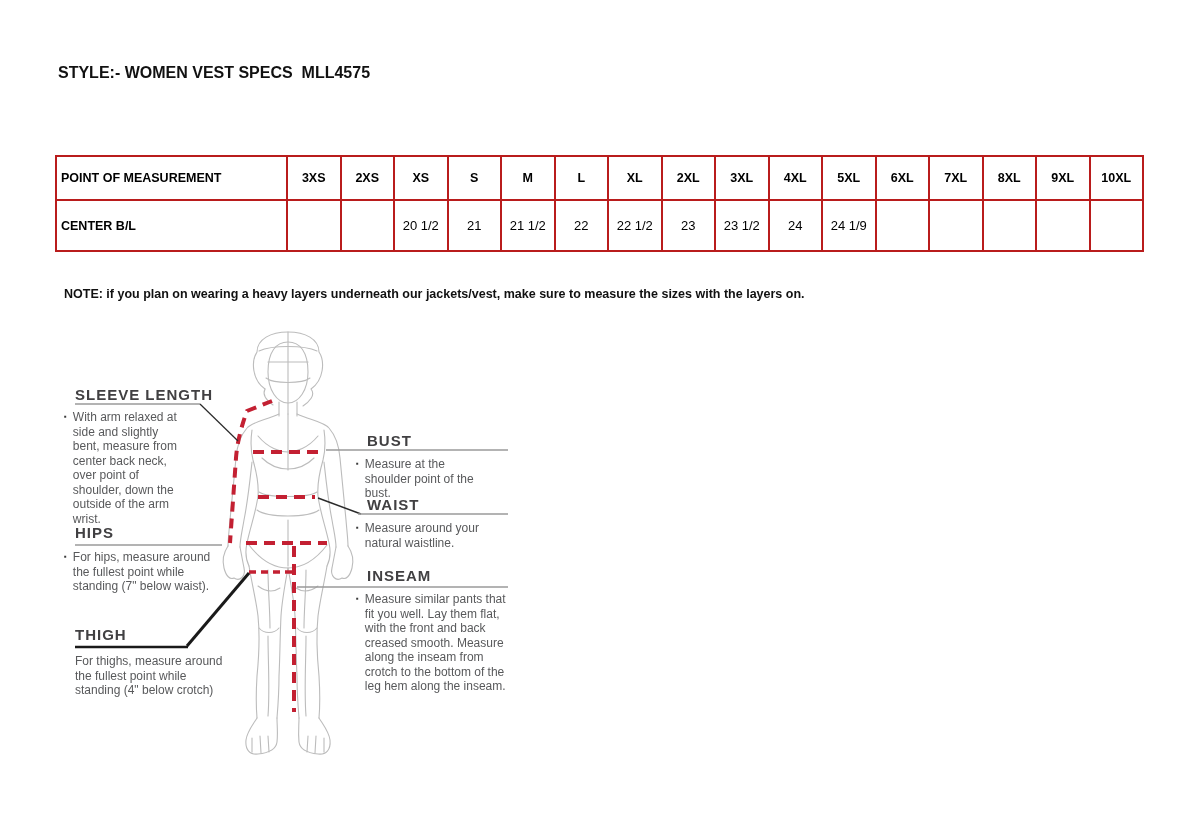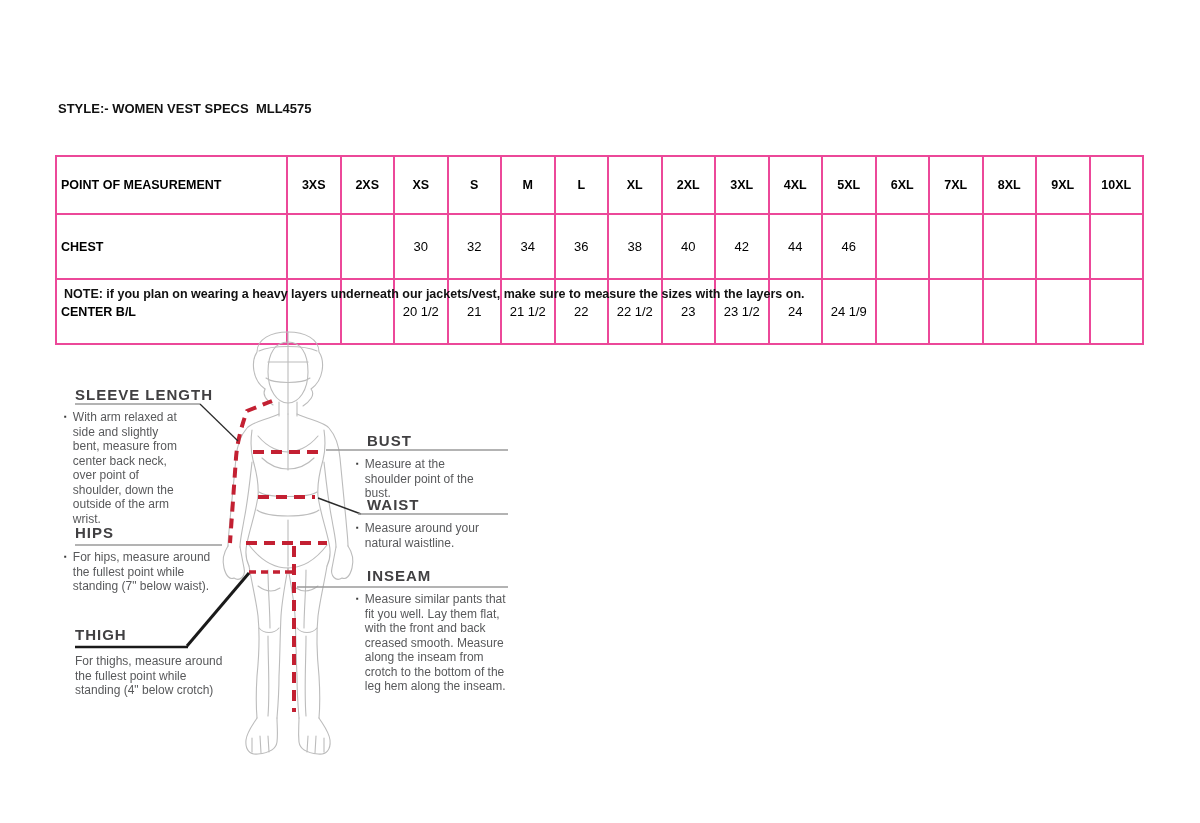--- a/index.html
+++ b/index.html
@@ -1,27 +1,27 @@
 <!DOCTYPE html>
 <html><head>
 <meta charset="utf-8">
 <style>
   html,body{margin:0;padding:0;background:#ffffff;}
   body{width:1200px;height:823px;position:relative;font-family:"Liberation Sans",sans-serif;color:#000;overflow:hidden;}
 
   .abs{position:absolute;}
 
   
-  #doc-title{left:58px;top:64px;font-size:13px;font-weight:bold;white-space:pre;color:#111;margin-top:37px;}
+  #doc-title{left:58px;top:64px;font-size:16px;font-weight:bold;white-space:pre;color:#111;}
   #doc-note{left:58px;top:287px;font-size:12.5px;font-weight:bold;color:#111;padding-left:6px;}
 
   
   #size-table-wrap{left:55px;top:155px;}
   table{border-collapse:collapse;table-layout:fixed;width:1088px;}
-  th,td{border:2px solid #ec4899;padding:16px 4px;font-size:12.5px;overflow:hidden;white-space:nowrap;}
+  th,td{border:2px solid #b91c1c;padding:9px 4px;font-size:12.5px;overflow:hidden;white-space:nowrap;}
   thead th{height:24px;font-weight:bold;text-align:center;}
   th.pom{text-align:left;}
   td.rowlabel{font-weight:bold;text-align:left;height:31px;}
   td.val{text-align:center;font-weight:normal;font-size:13px;}
 
   
   .guide-title{font-size:15px;font-weight:bold;letter-spacing:1px;color:#414042;}
   .desc{font-size:12px;line-height:14.5px;color:#58595b;display:flex;}
   .bullet{font-size:8px;line-height:14px;margin-right:6px;color:#3a3a3a;flex:0 0 auto;}
   .desc-text{display:block;}
@@ -70,39 +70,20 @@
           <th>5XL</th>
           <th>6XL</th>
           <th>7XL</th>
           <th>8XL</th>
           <th>9XL</th>
           <th>10XL</th>
         </tr>
     </thead>
     <tbody id="size-table-body">
         <tr>
-          <td class="rowlabel">CHEST</td>
-          <td class="val"></td>
-          <td class="val"></td>
-          <td class="val">30</td>
-          <td class="val">32</td>
-          <td class="val">34</td>
-          <td class="val">36</td>
-          <td class="val">38</td>
-          <td class="val">40</td>
-          <td class="val">42</td>
-          <td class="val">44</td>
-          <td class="val">46</td>
-          <td class="val"></td>
-          <td class="val"></td>
-          <td class="val"></td>
-          <td class="val"></td>
-          <td class="val"></td>
-        </tr>
-        <tr>
           <td class="rowlabel">CENTER B/L</td>
           <td class="val"></td>
           <td class="val"></td>
           <td class="val">20 1/2</td>
           <td class="val">21</td>
           <td class="val">21 1/2</td>
           <td class="val">22</td>
           <td class="val">22 1/2</td>
           <td class="val">23</td>
           <td class="val">23 1/2</td>

